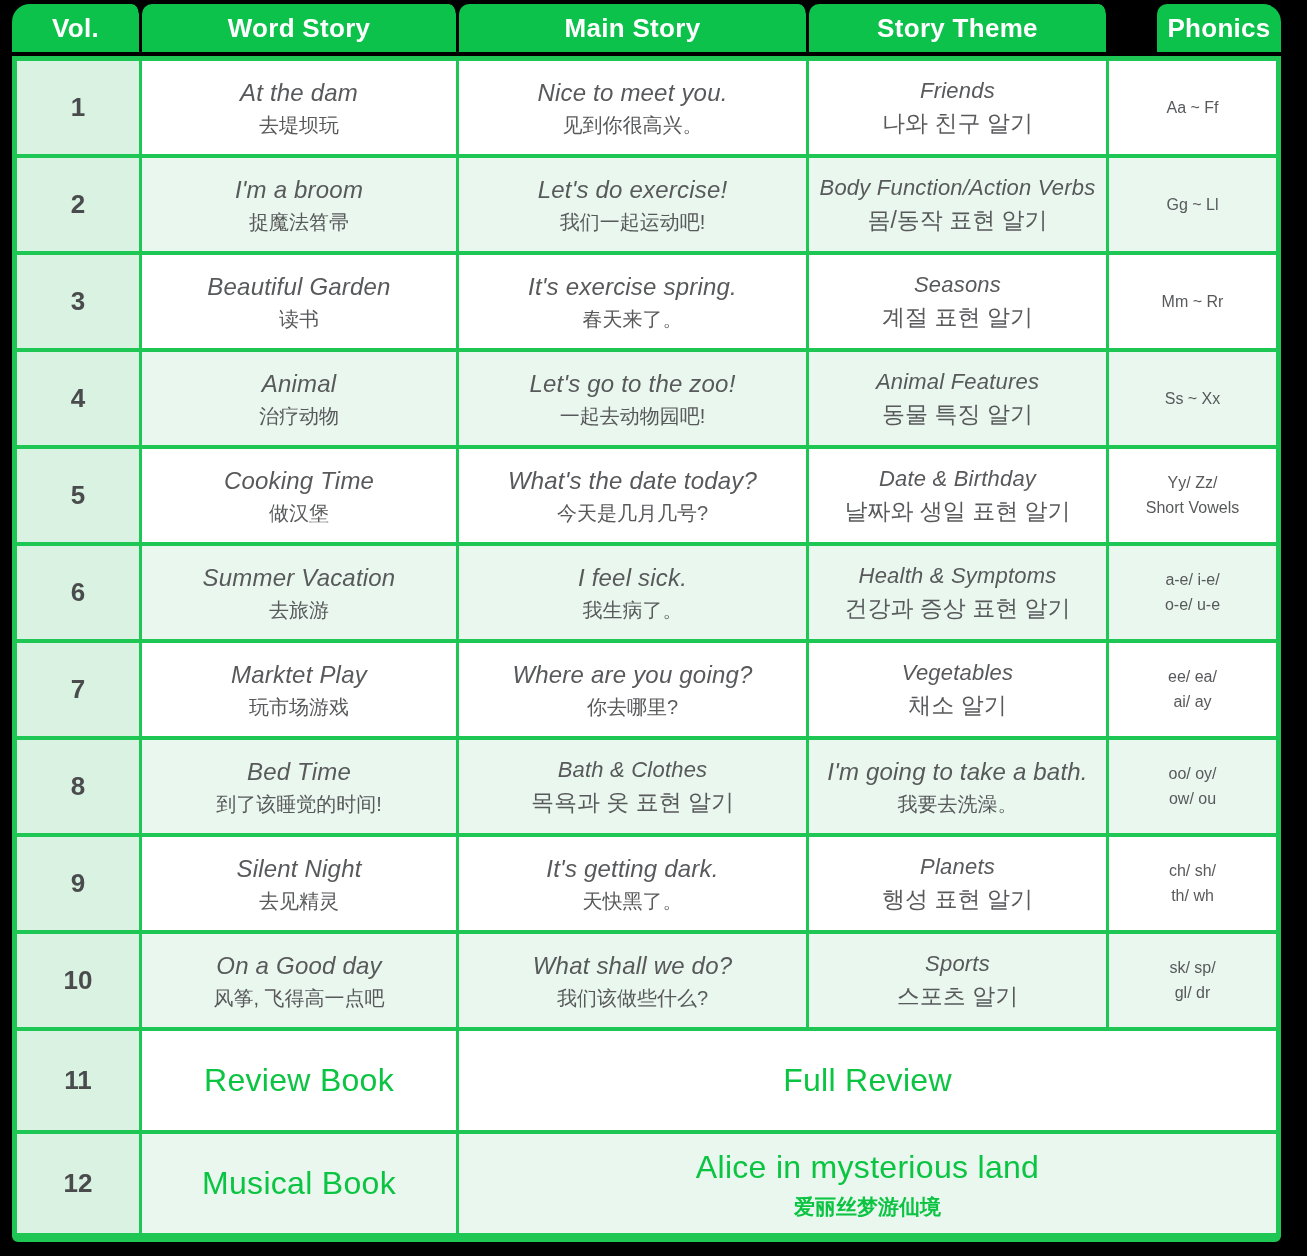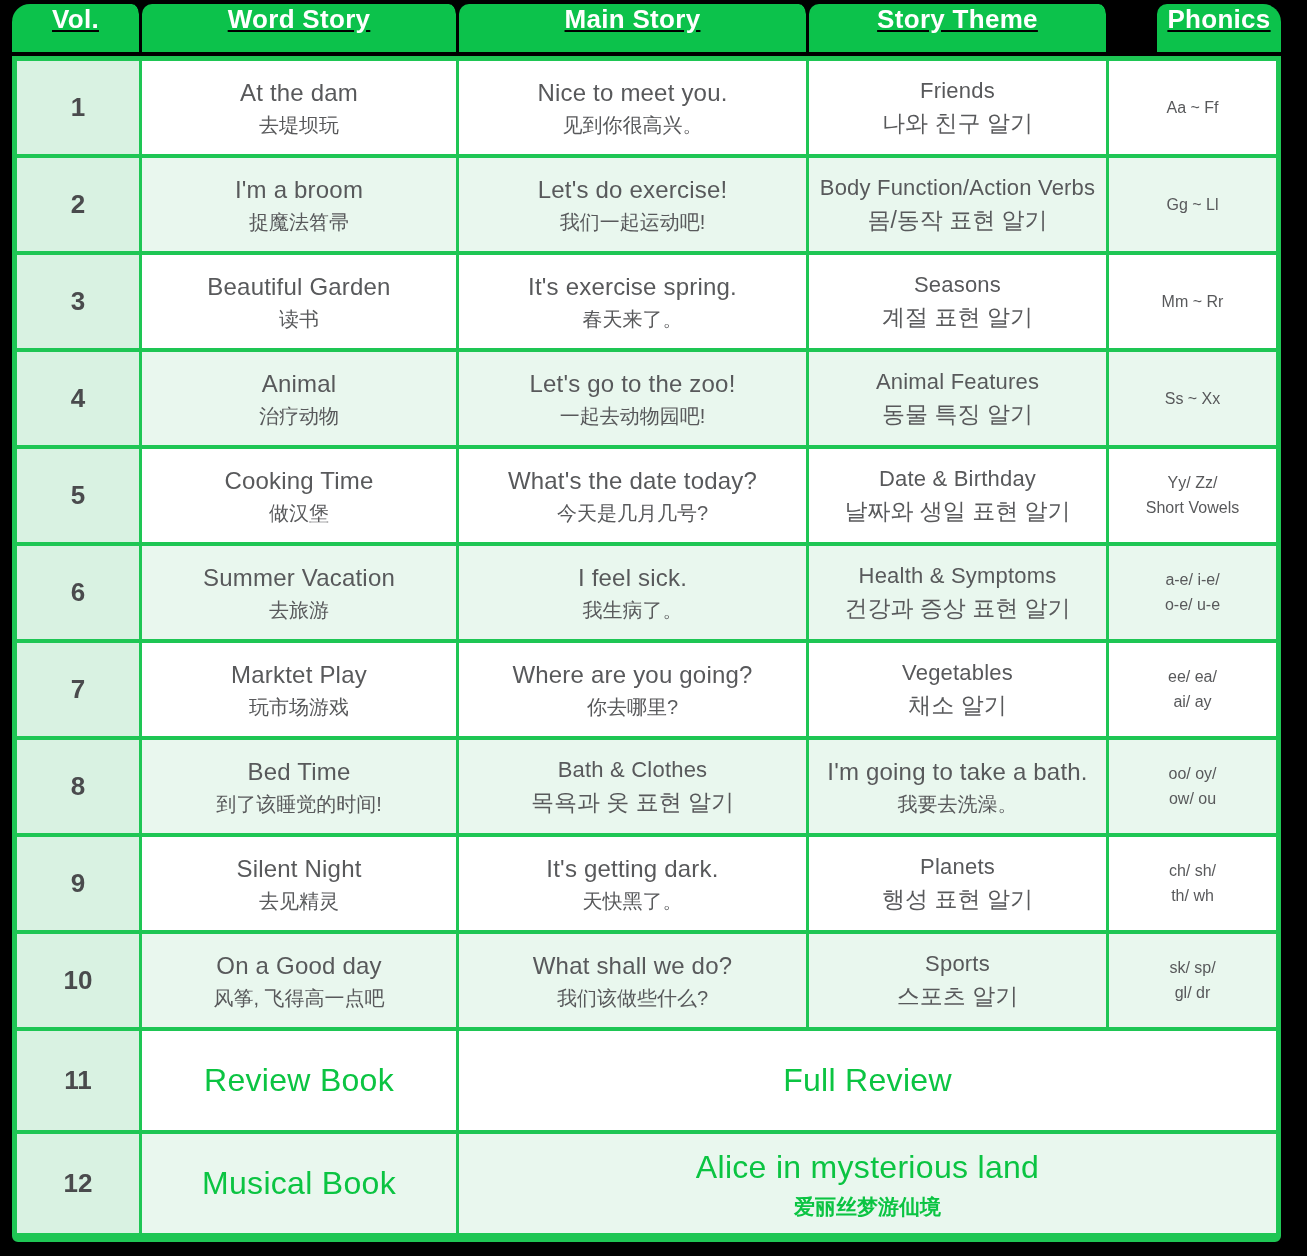--- a/index.html
+++ b/index.html
@@ -15,24 +15,23 @@
   body{background:var(--bg);font-family:"Liberation Sans", sans-serif;}
   .stage{position:relative;width:1307px;height:1256px;background:var(--bg);overflow:hidden;}
   .tbl{position:absolute;left:12px;top:4px;width:1269px;}
 
   
   .grid-header{display:grid;grid-template-columns:130px 317px 350px 300px 1fr;margin-bottom:4px;}
   .h-cell{
     background:var(--header-green);
     background-clip:padding-box;
     height:48px;
-    display:flex;justify-content:center;
+    display:flex;align-items:center;justify-content:center;
     border-right:3px solid var(--bg);
     border-radius:10px 10px 0 0;
-    text-decoration:underline;
   }
   .h-cell:last-child{border-right:none;border-top-right-radius:18px;margin-left:48px;}
   .h-cell:first-child{border-top-left-radius:18px;}
   .h-label{color:#ffffff;font-size:26px;font-weight:700;letter-spacing:.3px;}
 
   
   .grid-body{
     border:5px solid var(--line);
     border-bottom-width:9px;
     border-radius:0 0 6px 6px;
@@ -48,21 +47,21 @@
     text-align:center;gap:5px;padding:6px 2px;
     border-right:3px solid var(--line);
     background:#ffffff;
   }
   .row .cell:last-child{border-right:none;}
   .row.tint .cell{background:var(--tint-bg);}
   .cell.vol{background:var(--vol-bg) !important;}
   .m-row .cell{min-height:99px;}
 
   .vol-num{font-size:26px;font-weight:700;color:#4a4b4d;}
-  .en{font-size:24px;font-weight:500;color:var(--text-gray);line-height:1.25;letter-spacing:.2px;}
+  .en{font-size:24px;font-weight:500;color:var(--text-gray);line-height:1.25;letter-spacing:.2px;font-style:italic;}
   .theme .en{font-size:22px;}
   .zh{font-size:20px;color:var(--text-gray);line-height:1.2;}
   .ko{font-size:23px;color:var(--text-gray);line-height:1.2;}
   .ph-line{font-size:16px;font-weight:500;color:var(--text-gray);line-height:1.25;}
   .green-label{font-size:32px;font-weight:400;color:var(--text-green);letter-spacing:.3px;line-height:1.3;}
   .green-sub{font-size:21px;font-weight:700;color:var(--text-green);line-height:1.3;}
 </style>
 </head>
 <body>
 

